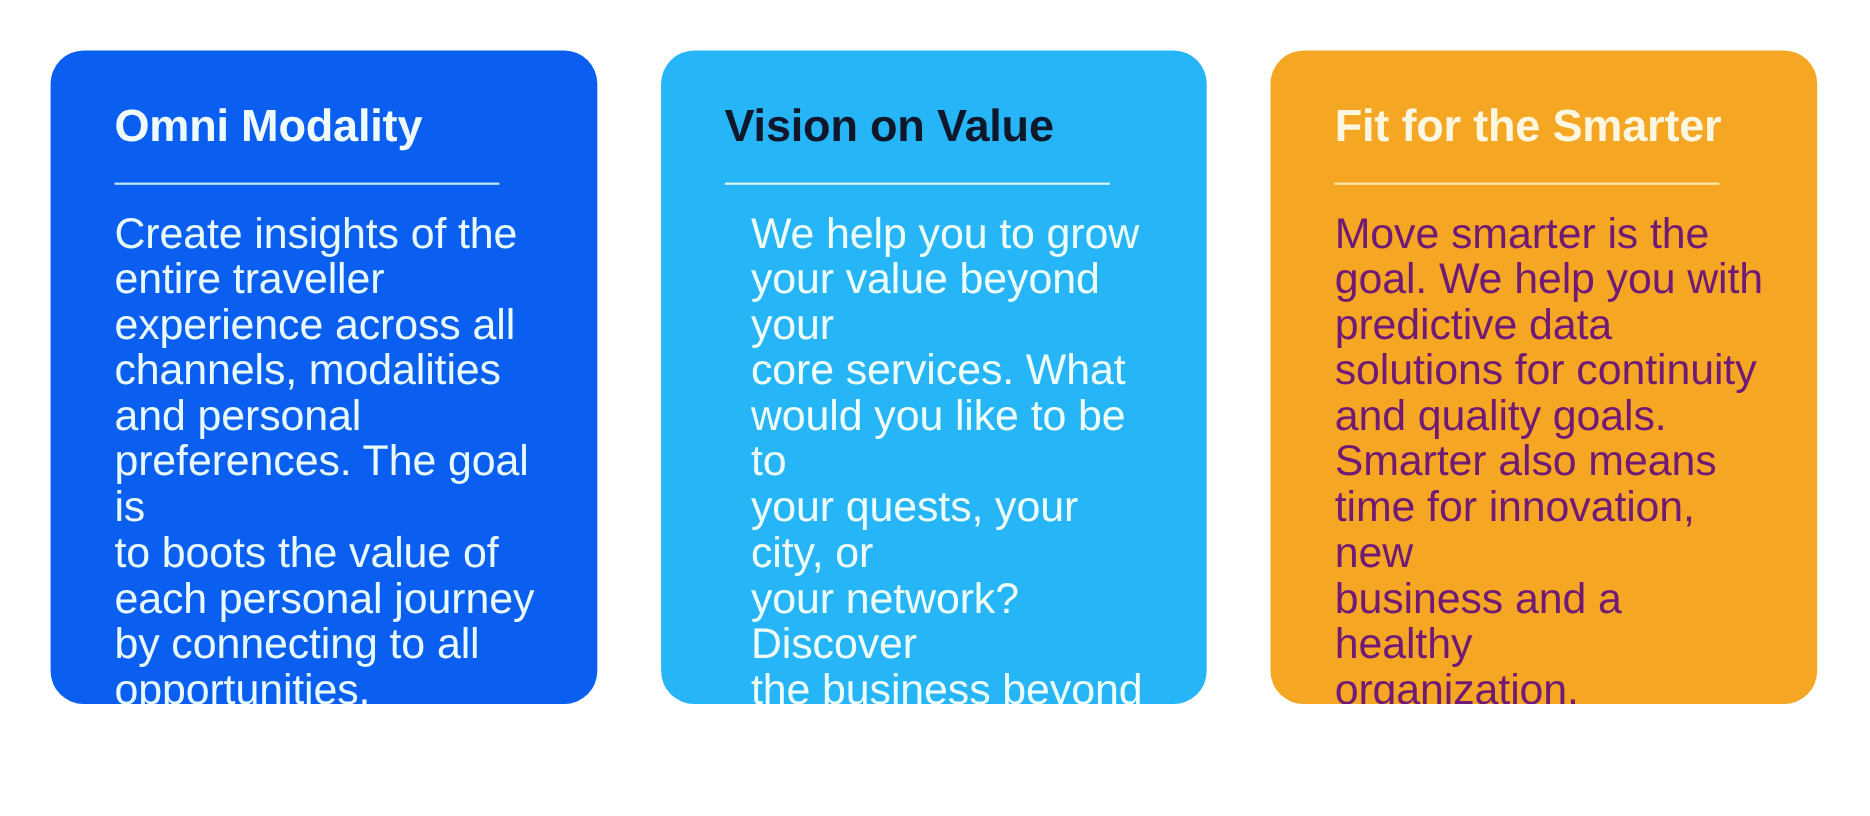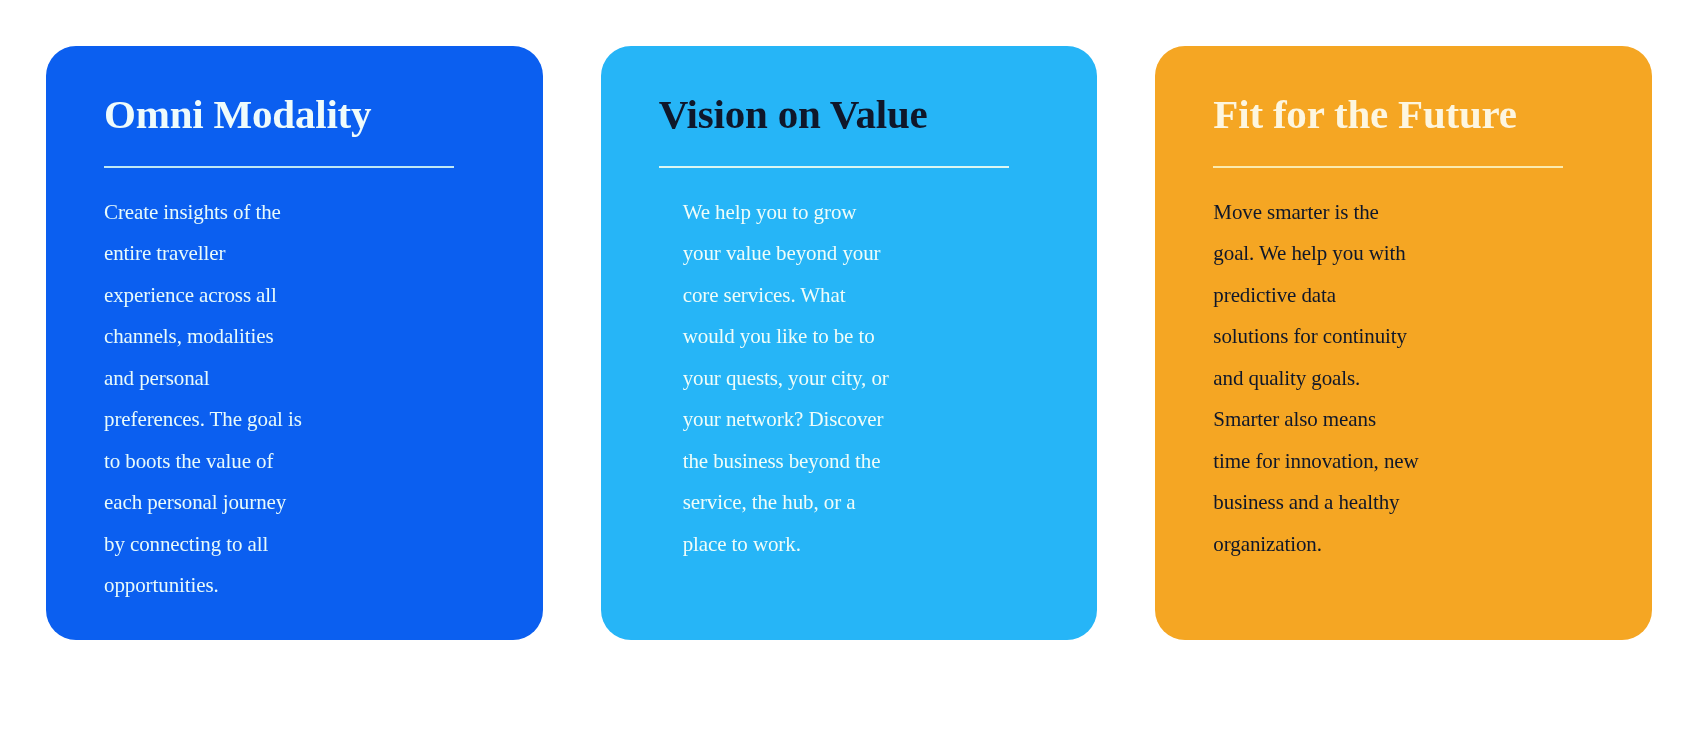--- a/index.html
+++ b/index.html
@@ -28,21 +28,20 @@
   }
 
   .card {
     width: 500px;
     height: 594px;
     border-radius: 30px;
     box-sizing: border-box;
     padding: 47px 46px 36px 58px;
     position: relative;
     overflow: hidden;
-    font-family: Liberation Serif, serif;
   }
 
   .card-title {
     font-size: 41px;
     font-weight: bold;
     line-height: 1.04;
     letter-spacing: -0.2px;
     margin: 0;
     padding: 0;
     white-space: nowrap;
@@ -50,21 +49,21 @@
 
   .card-divider {
     height: 2px;
     width: 350px;
     margin: 30px 0 24px 0;
     border: 0;
     padding: 0;
   }
 
   .card-body {
-    font-size: 21px;
+    font-size: 39px;
     line-height: 41.5px;
     letter-spacing: -0.1px;
     margin: 0;
     padding: 0;
     white-space: pre-line;
   }
 
   
   .card-1 { background: #0B5FF0; }
   .card-1 .card-title { color: #EFFBFB; }
@@ -111,23 +110,23 @@
 core services. What
 would you like to be to
 your quests, your city, or
 your network? Discover
 the business beyond the
 service, the hub, or a
 place to work.</p>
   </div>
 
   <div class="card card-3" style="background: rgb(245, 166, 35);">
-    <h2 class="card-title" style="color: rgb(253, 246, 224);">Fit for the Future</h2>
+    <h2 class="card-title" style="color: rgb(253, 246, 224);">Fit for the Smarter</h2>
     <div class="card-divider" style="background: rgb(251, 235, 175);"></div>
-    <p class="card-body" style="color: #0f172a;">Move smarter is the
+    <p class="card-body" style="color: #701a75;">Move smarter is the
 goal. We help you with
 predictive data
 solutions for continuity
 and quality goals.
 Smarter also means
 time for innovation, new
 business and a healthy
 organization.</p>
   </div>
 

